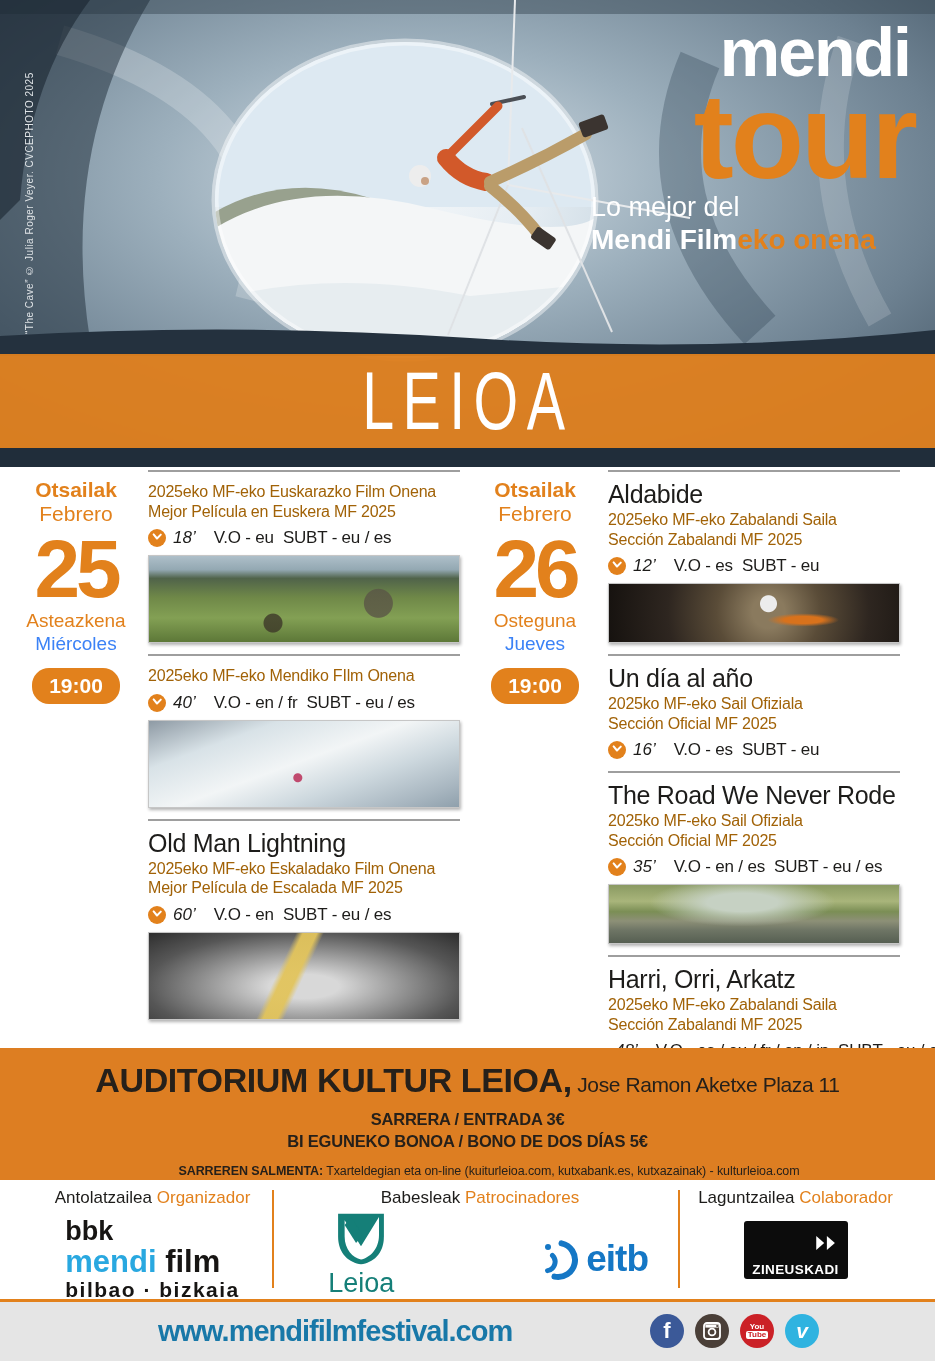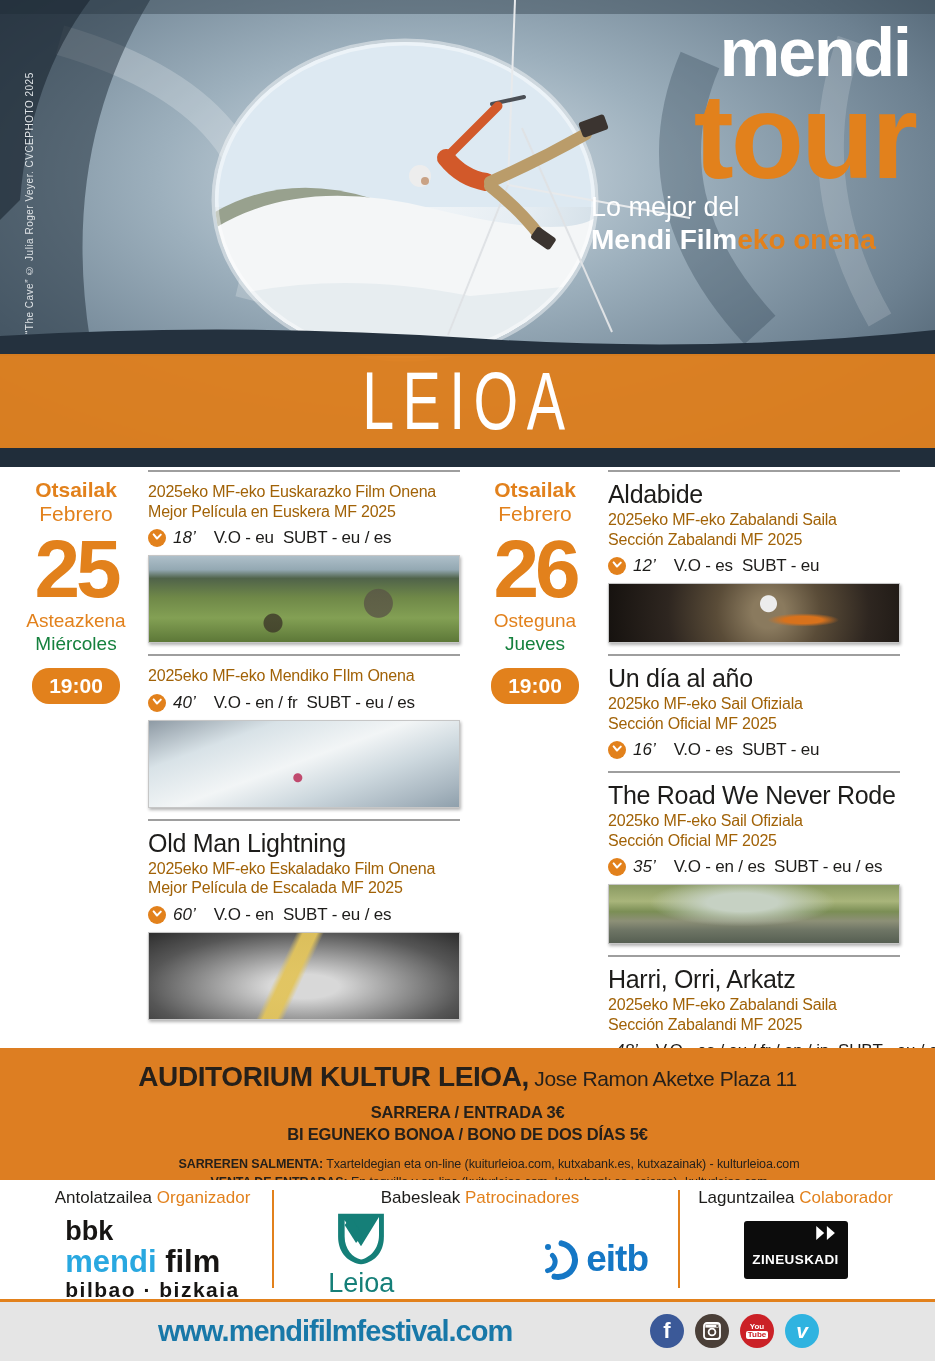--- a/index.html
+++ b/index.html
@@ -25,21 +25,21 @@
     transform:scaleX(.70);line-height:1;}
 
   
   .day-col{position:absolute;width:116px;text-align:center;color:#E2811C;}
   .day-col.left{left:18px;top:478px;}
   .day-col.right{left:477px;top:478px;}
   .day-month-eu{font-size:21px;font-weight:bold;line-height:1.15;}
   .day-month-es{font-size:21px;line-height:1.15;}
   .day-number{font-size:82px;font-weight:bold;letter-spacing:-4px;line-height:.95;margin:4px 0 2px;}
   .day-weekday-eu{font-size:19px;line-height:1.2;}
-  .day-weekday-es{font-size:19px;line-height:1.2;color:#15803d;}
+  .day-weekday-es{font-size:19px;line-height:1.2;color:#3b82f6;}
   .day-time{display:inline-block;margin-top:12px;background:#E2811C;color:#fff;
     font-size:21px;font-weight:bold;padding:6px 17px;border-radius:17px;}
 
   .films-col{position:absolute;top:470px;}
   .films-col.left{left:148px;width:312px;}
   .films-col.right{left:608px;width:292px;}
   .film{border-top:2px solid #9e9e9e;padding-top:8px;margin-bottom:11px;}
   .film-title{font-size:25px;color:#1d1c1a;line-height:1.12;letter-spacing:-.3px;}
   .film-award{font-size:16px;color:#a16207;line-height:1.22;letter-spacing:-.2px;}
   .film-award.first{margin-top:2px;}
@@ -67,21 +67,21 @@
     radial-gradient(ellipse at 46% 30%, #c6d1c3 0 16%, transparent 42%),
     linear-gradient(180deg,#8a9a62 0%,#a9b57b 28%,#7b8e55 46%,#8d9077 62%,#6e7565 78%,#565f52 100%);}
   .thumb-harri{background:
     radial-gradient(ellipse at 49% 58%, #28282a 0 8%, transparent 9%),
     linear-gradient(120deg,#d9d4cc 0%,#efe9df 38%,#e6d9c4 68%,#d7c1a2 100%);}
 
   
   .venue{position:absolute;left:0;top:1048px;width:935px;height:132px;background:#DD7E22;
     text-align:center;color:#26201a;}
   .v-title{margin-top:13px;letter-spacing:-.4px;}
-  .v-name{font-size:28px;font-weight:600;}
+  .v-name{font-size:34px;font-weight:600;}
   .v-addr{font-size:21px;}
   .v-price{font-size:16.5px;font-weight:600;letter-spacing:-.2px;line-height:1.35;}
   .v-price.first{margin-top:8px;}
   .v-sales{font-size:12.5px;line-height:1.45;letter-spacing:-.1px;padding-left:43px;}
   .v-sales.first{margin-top:9px;}
   .v-sales .lbl{font-weight:bold;}
 
   
   .sponsors{position:absolute;left:0;top:1180px;width:935px;height:119px;background:#fff;}
   .sp-divider{position:absolute;top:10px;width:2px;height:98px;background:#E2811C;}
@@ -97,21 +97,21 @@
   .bbk-l2{font-size:31px;font-weight:800;}
   .bbk-l2 .blue{color:#29A8E0;}
   .bbk-l3{font-size:21px;font-weight:700;letter-spacing:1.5px;margin-top:2px;}
   .pat-row{display:flex;justify-content:space-between;align-items:center;padding:0 22px;margin-top:4px;}
   .leioa-logo{text-align:center;color:#157F78;line-height:1;}
   .leioa-name{font-size:27px;margin-top:1px;}
   .leioa-sub{font-size:7.5px;font-weight:bold;letter-spacing:.6px;margin-top:2px;}
   .eitb-logo{display:flex;align-items:center;color:#1577C5;}
   .eitb-name{font-size:37px;font-weight:800;letter-spacing:-1px;margin-left:4px;}
   .zineuskadi{display:inline-block;margin-top:13px;width:104px;height:58px;background:#0c0c0c;
-    border-radius:3px;color:#fff;text-align:right;padding:4px 8px 0 8px;box-sizing:border-box;}
+    border-radius:3px;color:#fff;text-align:right;padding:14px 8px 0 8px;box-sizing:border-box;}
   .zin-name{font-size:13.5px;font-weight:bold;letter-spacing:.4px;margin-top:7px;text-align:center;}
 
   
   .orange-rule{position:absolute;left:0;top:1299px;width:935px;height:3px;background:#E2811C;}
   .footer{position:absolute;left:0;top:1302px;width:935px;height:59px;background:#e5e5e5;}
   .site-url{position:absolute;left:158px;top:13px;font-size:29px;font-weight:800;
     color:#1878A8;letter-spacing:-1px;cursor:pointer;}
   .socials{position:absolute;left:650px;top:12px;display:flex;gap:11px;}
   .soc{width:34px;height:34px;border-radius:50%;display:flex;align-items:center;
     justify-content:center;color:#fff;cursor:pointer;}

